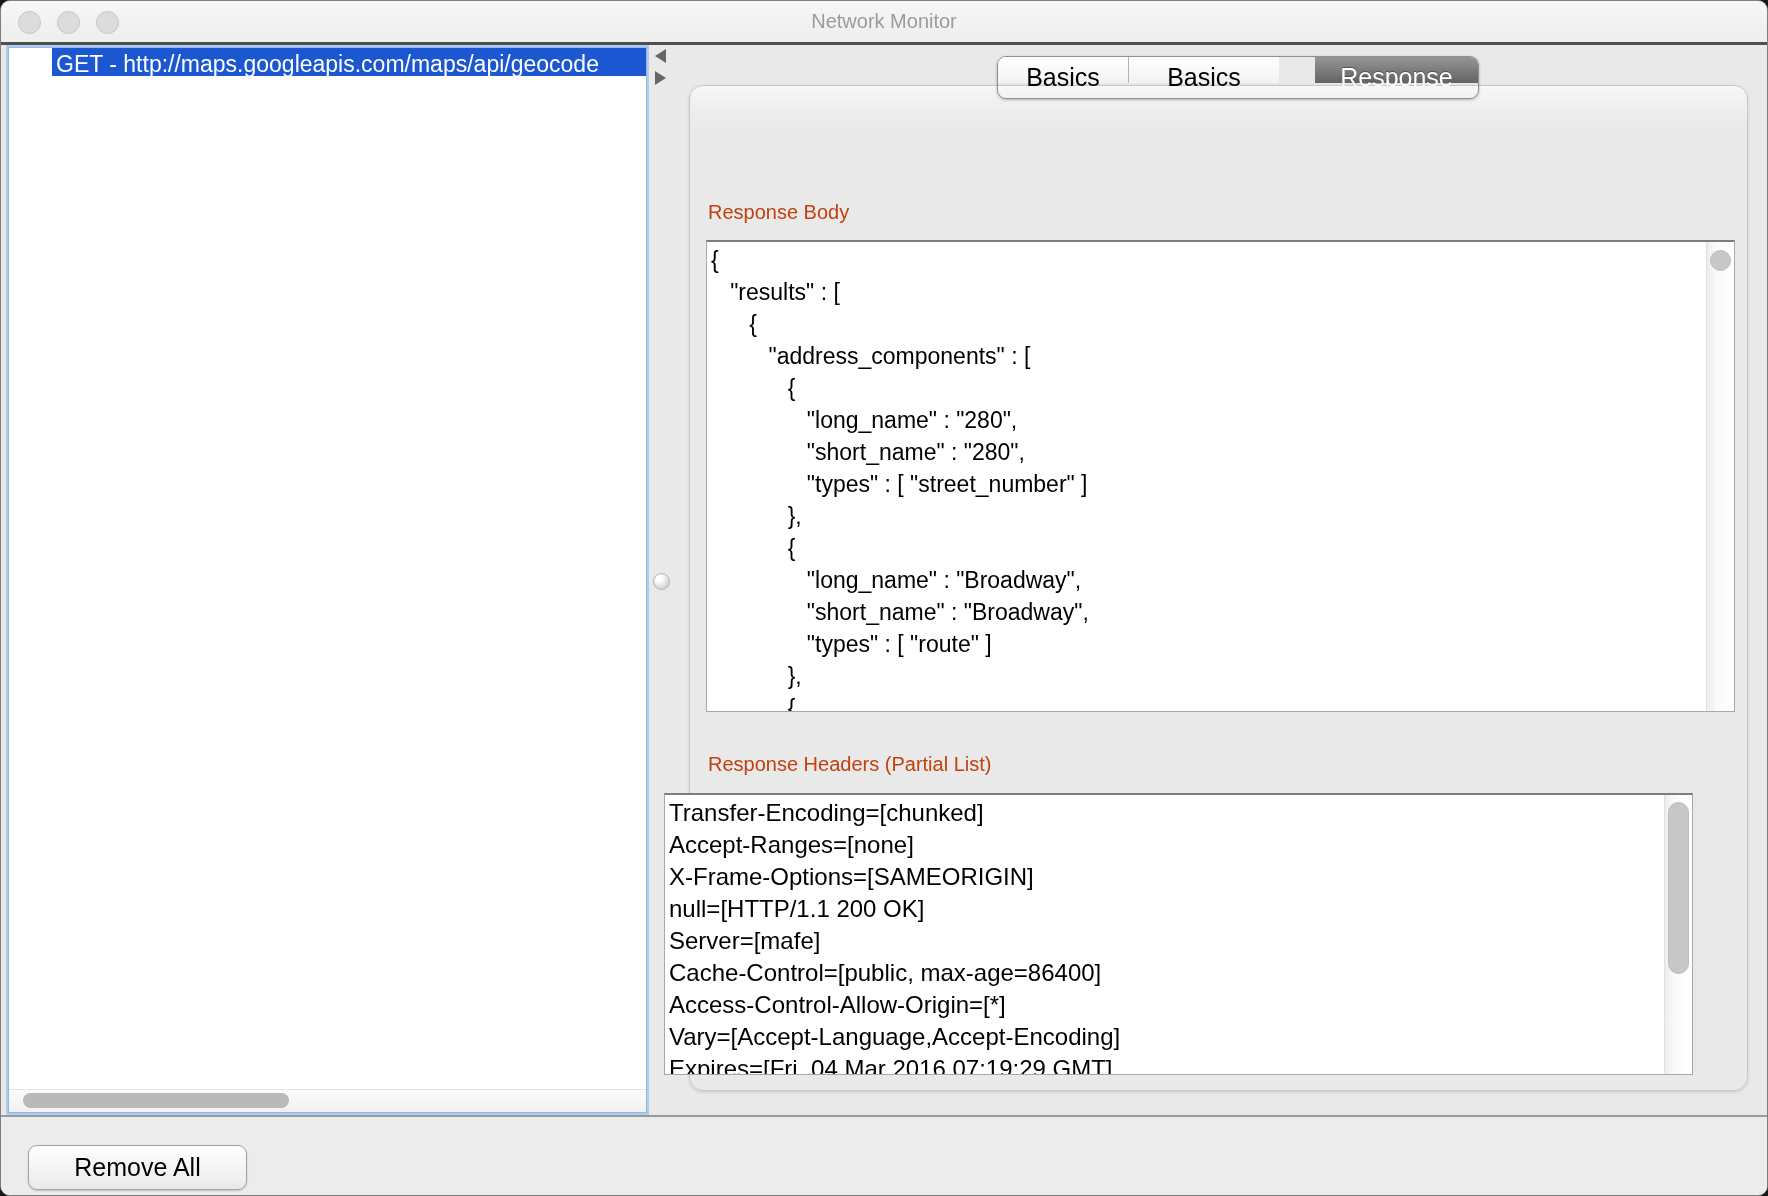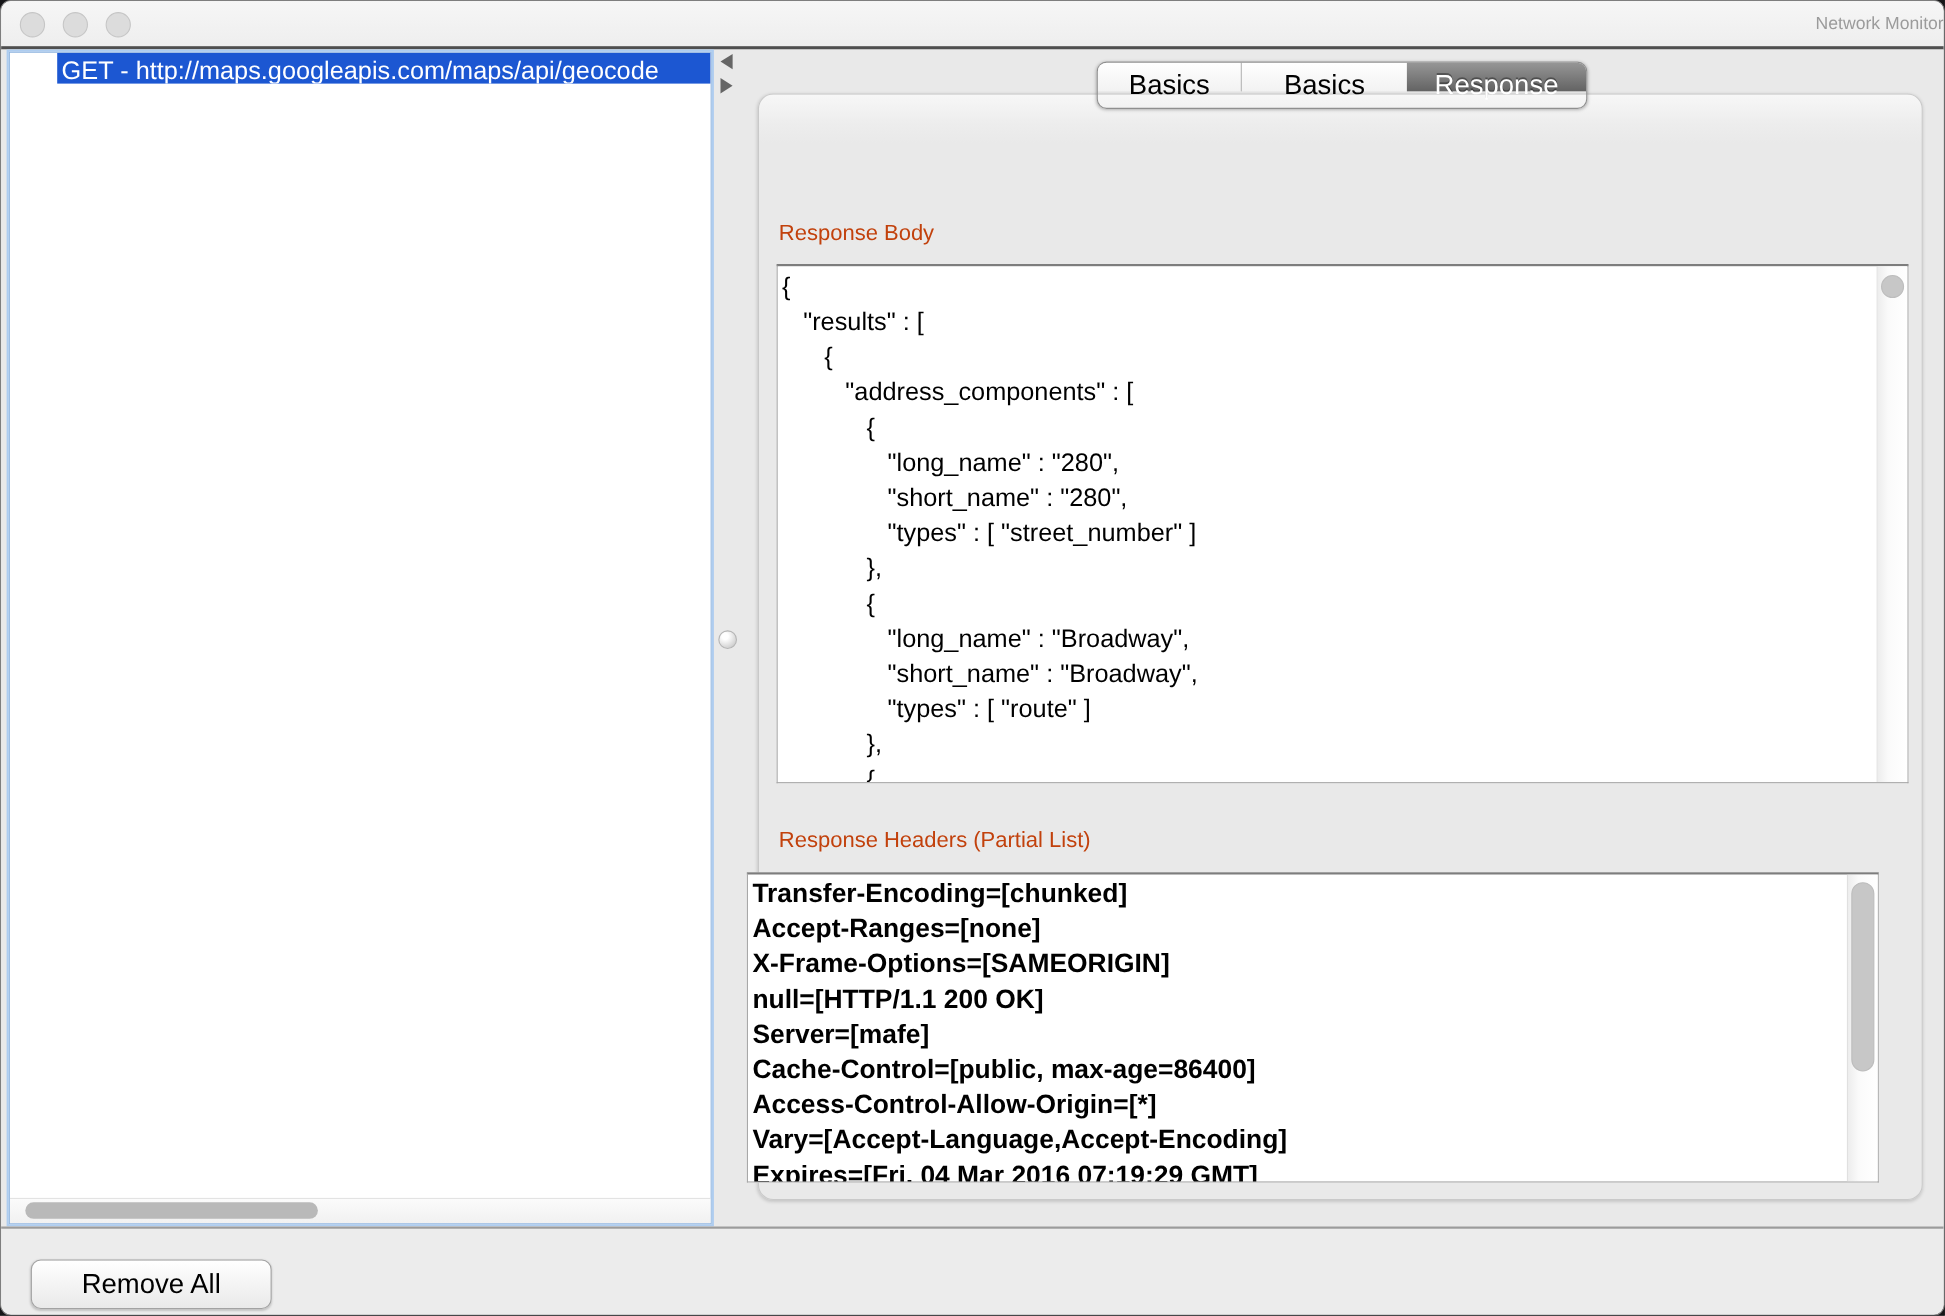--- a/index.html
+++ b/index.html
@@ -3,22 +3,22 @@
 <meta charset="utf-8">
 <style>
   html,body{margin:0;padding:0;background:#161618;font-family:"Liberation Sans",sans-serif;}
   .window{position:relative;width:1766px;height:1194px;border:1px solid #7e7e7e;border-radius:10px;
           overflow:hidden;background:#e9e9e9;}
   
   .titlebar{position:absolute;left:0;top:0;width:100%;height:41px;
             background:linear-gradient(#f6f6f6,#eeeeee);border-bottom:3px solid #4f4f4f;}
   .lights{position:absolute;left:17px;top:10px;display:flex;gap:16px;}
   .light{width:21px;height:21px;border-radius:50%;background:#dcdcdc;border:1px solid #c6c6c6;display:block;}
-  .title{position:absolute;left:0;right:0;top:0;height:41px;line-height:41px;text-align:right;
-         font-size:16px;color:#9b9b9b;}
+  .title{position:absolute;left:0;right:0;top:0;height:41px;line-height:41px;text-align:center;
+         font-size:20px;color:#9b9b9b;}
   
   .content{position:absolute;left:0;top:44px;width:100%;height:1070px;background:#e9e9e9;}
   
   .request-list{position:absolute;left:7px;top:2px;width:637px;height:1064px;background:#ffffff;
                 border:1px solid #93b7e0;box-shadow:0 0 0 2px #aecdf0;overflow:hidden;}
   .list-row{height:28px;line-height:32px;padding-left:4px;font-size:23px;white-space:nowrap;overflow:hidden;margin-left:43px;}
   .list-row.selected{background:#1c57d2;color:#ffffff;}
   .hscrollbar{position:absolute;left:0;right:0;bottom:0;height:22px;border-top:1px solid #e3e3e3;
               background:linear-gradient(#fbfbfb,#f1f1f1);}
   .hthumb{position:absolute;left:14px;top:3px;width:266px;height:15px;border-radius:8px;background:#b9b9b9;}
@@ -36,30 +36,30 @@
             box-shadow:0 1px 3px rgba(0,0,0,0.15);}
   
   .tabs{position:absolute;left:996px;top:11px;height:41px;display:flex;border:1px solid #8f8f8f;
         border-radius:9px;overflow:hidden;box-shadow:0 1px 3px rgba(0,0,0,0.28);z-index:5;}
   .tab{height:26px;line-height:41px;text-align:center;font-size:25px;color:#000;
        background:linear-gradient(#ffffff,#f2f2f2);}
   .tab-basics{width:130px;border-right:1px solid #b3b3b3;}
   .tab-request{width:150px;}
   .tab-response{width:163px;}
   .tab.selected{background:linear-gradient(#969696,#636363);color:#ffffff;
-                text-shadow:0 -1px 0 rgba(0,0,0,0.35);}
+                text-shadow:0 -1px 0 rgba(0,0,0,0.35);margin-left:36px;}
   
   .area-label{position:absolute;font-size:20px;color:#c2410c;}
   .body-label{left:707px;top:156px;}
   .headers-label{left:707px;top:708px;}
   
   .textarea{position:absolute;background:#fff;border:1px solid #a8a8a8;border-top:2px solid #7d7d7d;
             overflow:hidden;}
   .body-area{left:705px;top:195px;width:1027px;height:469px;}
-  .headers-area{left:678px;top:748px;width:1027px;height:279px;font-weight:bold;}
+  .headers-area{left:663px;top:748px;width:1027px;height:279px;}
   .textarea pre{margin:0;padding:2px 0 0 4px;font-family:"Liberation Sans",sans-serif;}
   .body-area pre{font-size:23px;line-height:32px;}
   .headers-area pre{font-size:24px;line-height:32px;}
   .vscroll{position:absolute;right:0;top:0;bottom:0;width:27px;border-left:1px solid #e0e0e0;
            background:linear-gradient(to right,#ededed,#fafafa 35%,#ffffff);}
   .vthumb{position:absolute;left:3px;width:21px;background:#c7c7c7;border:1px solid #bdbdbd;box-sizing:border-box;}
   .vthumb.dot{top:8px;height:21px;border-radius:50%;}
   .vthumb.pill{top:7px;height:172px;border-radius:11px;}
   
   .footer{position:absolute;left:0;top:1114px;width:100%;height:82px;background:#ececec;

